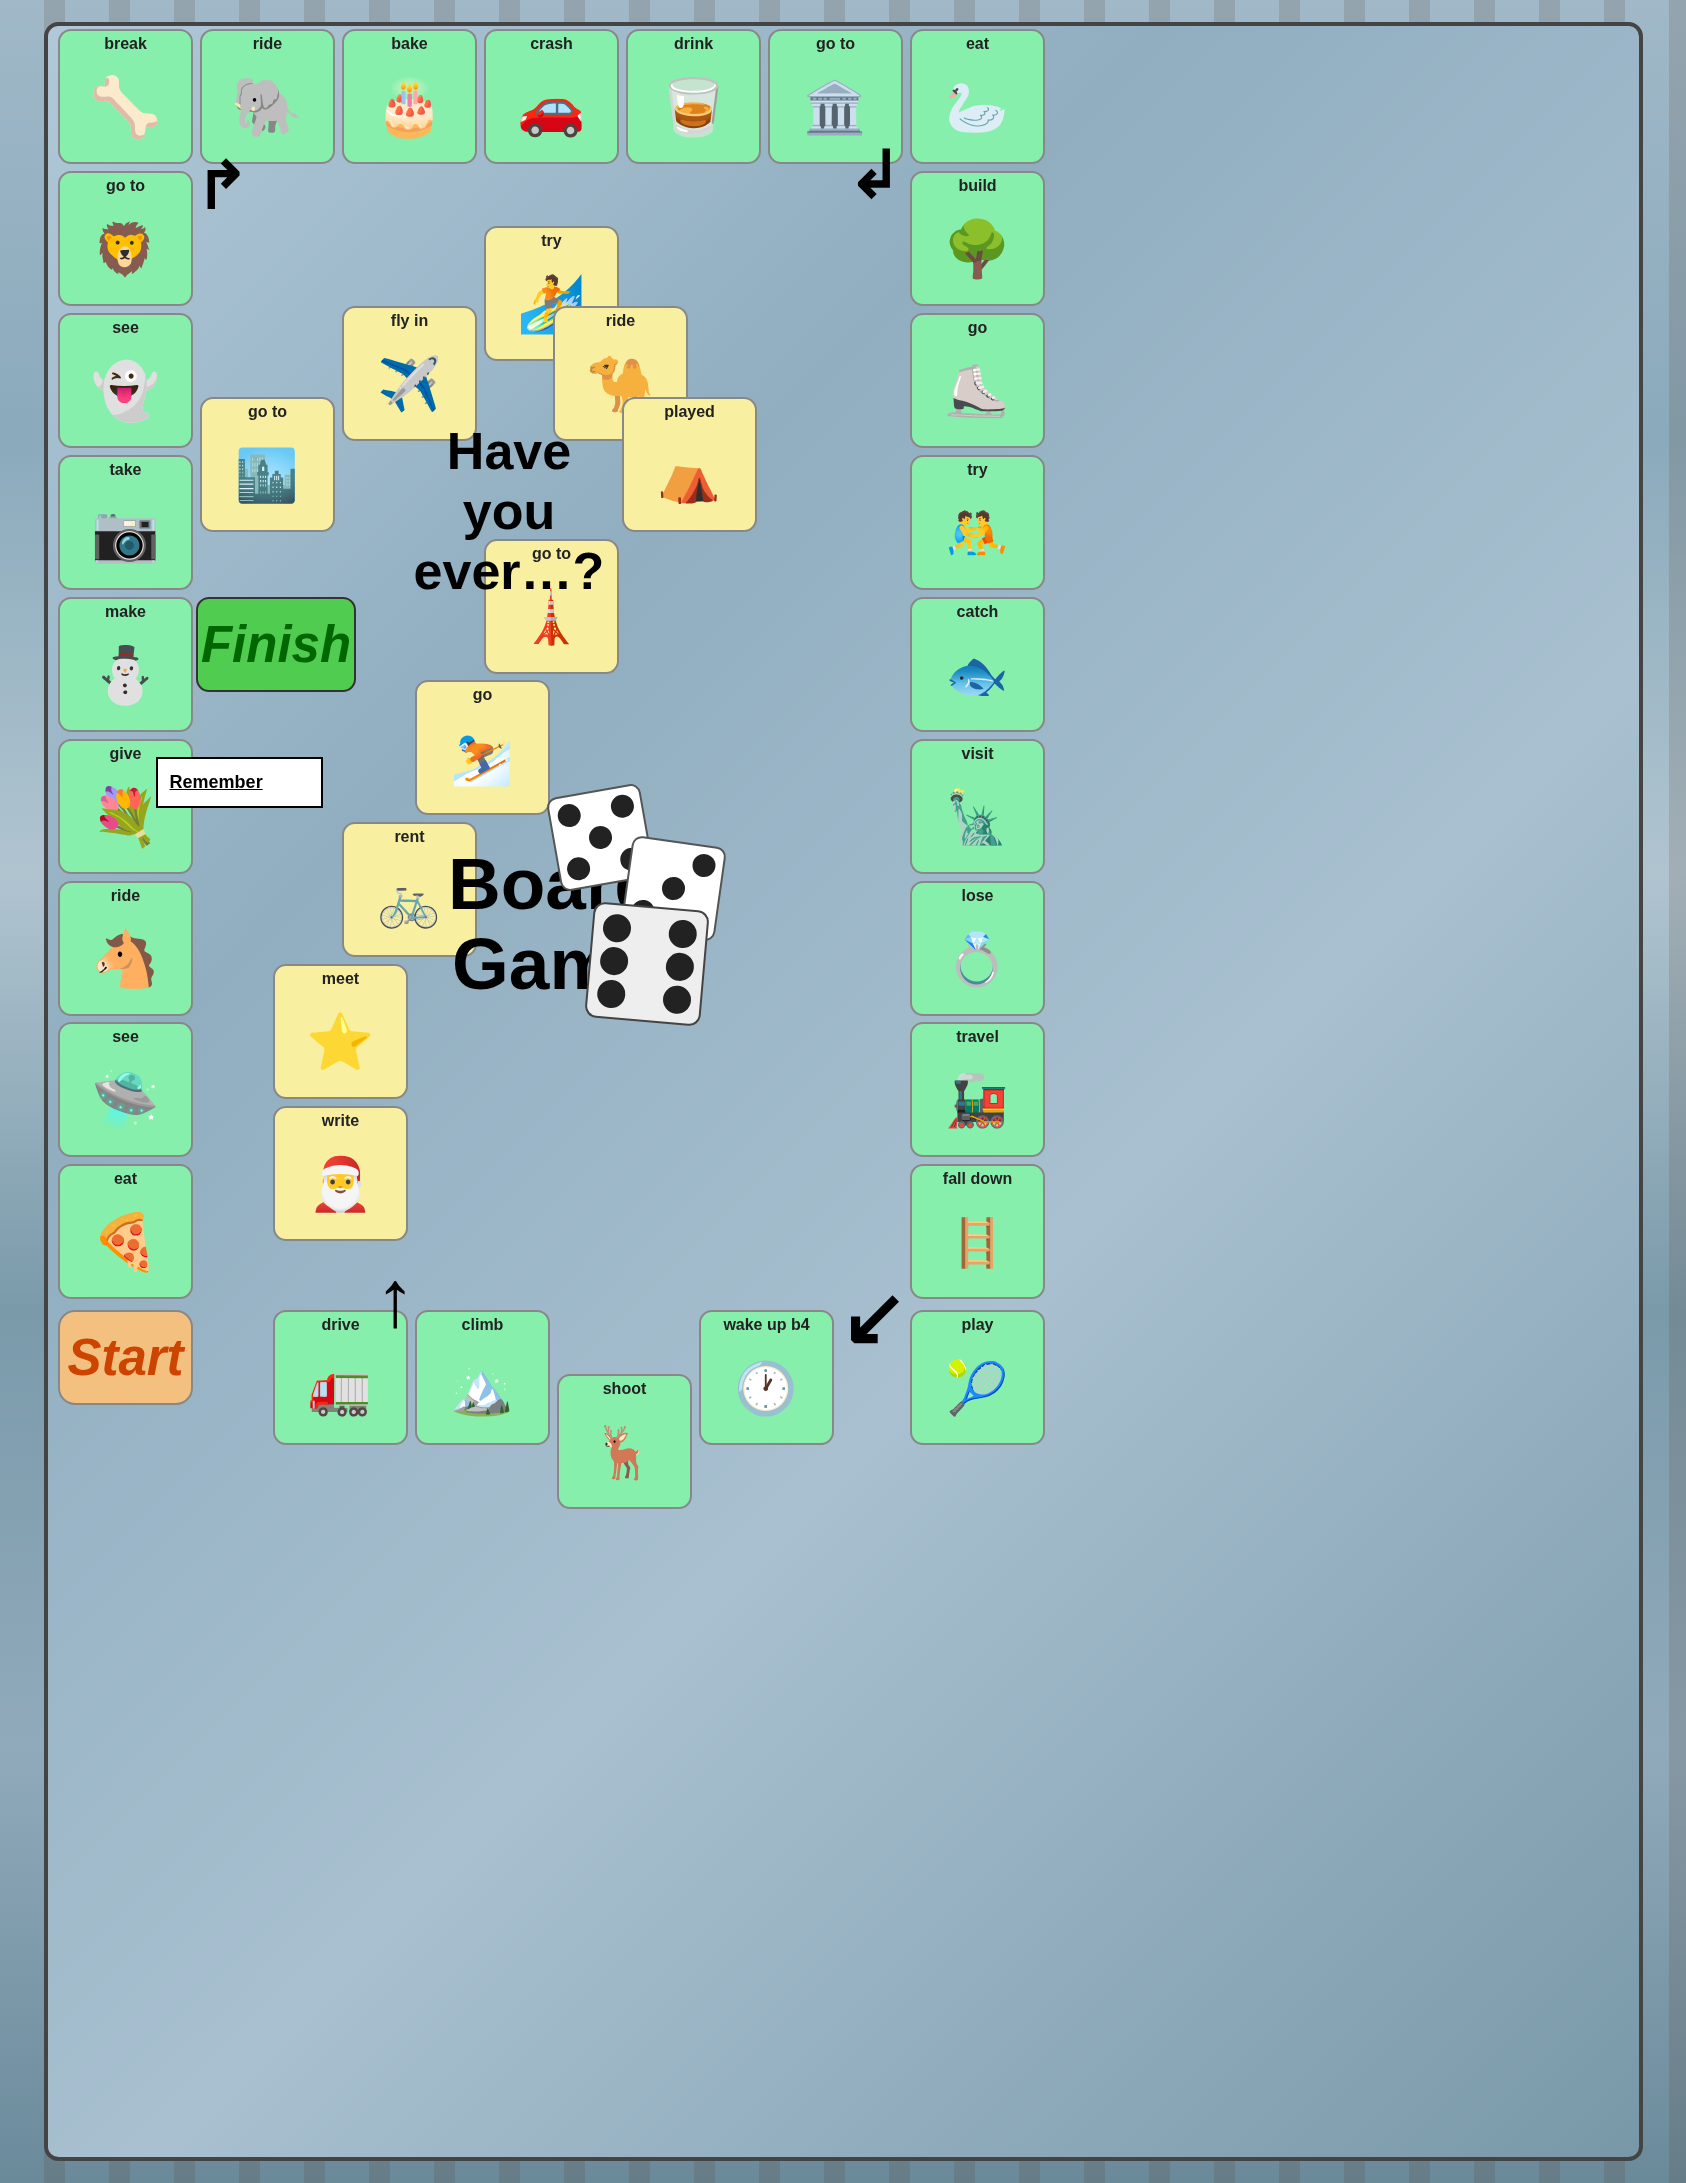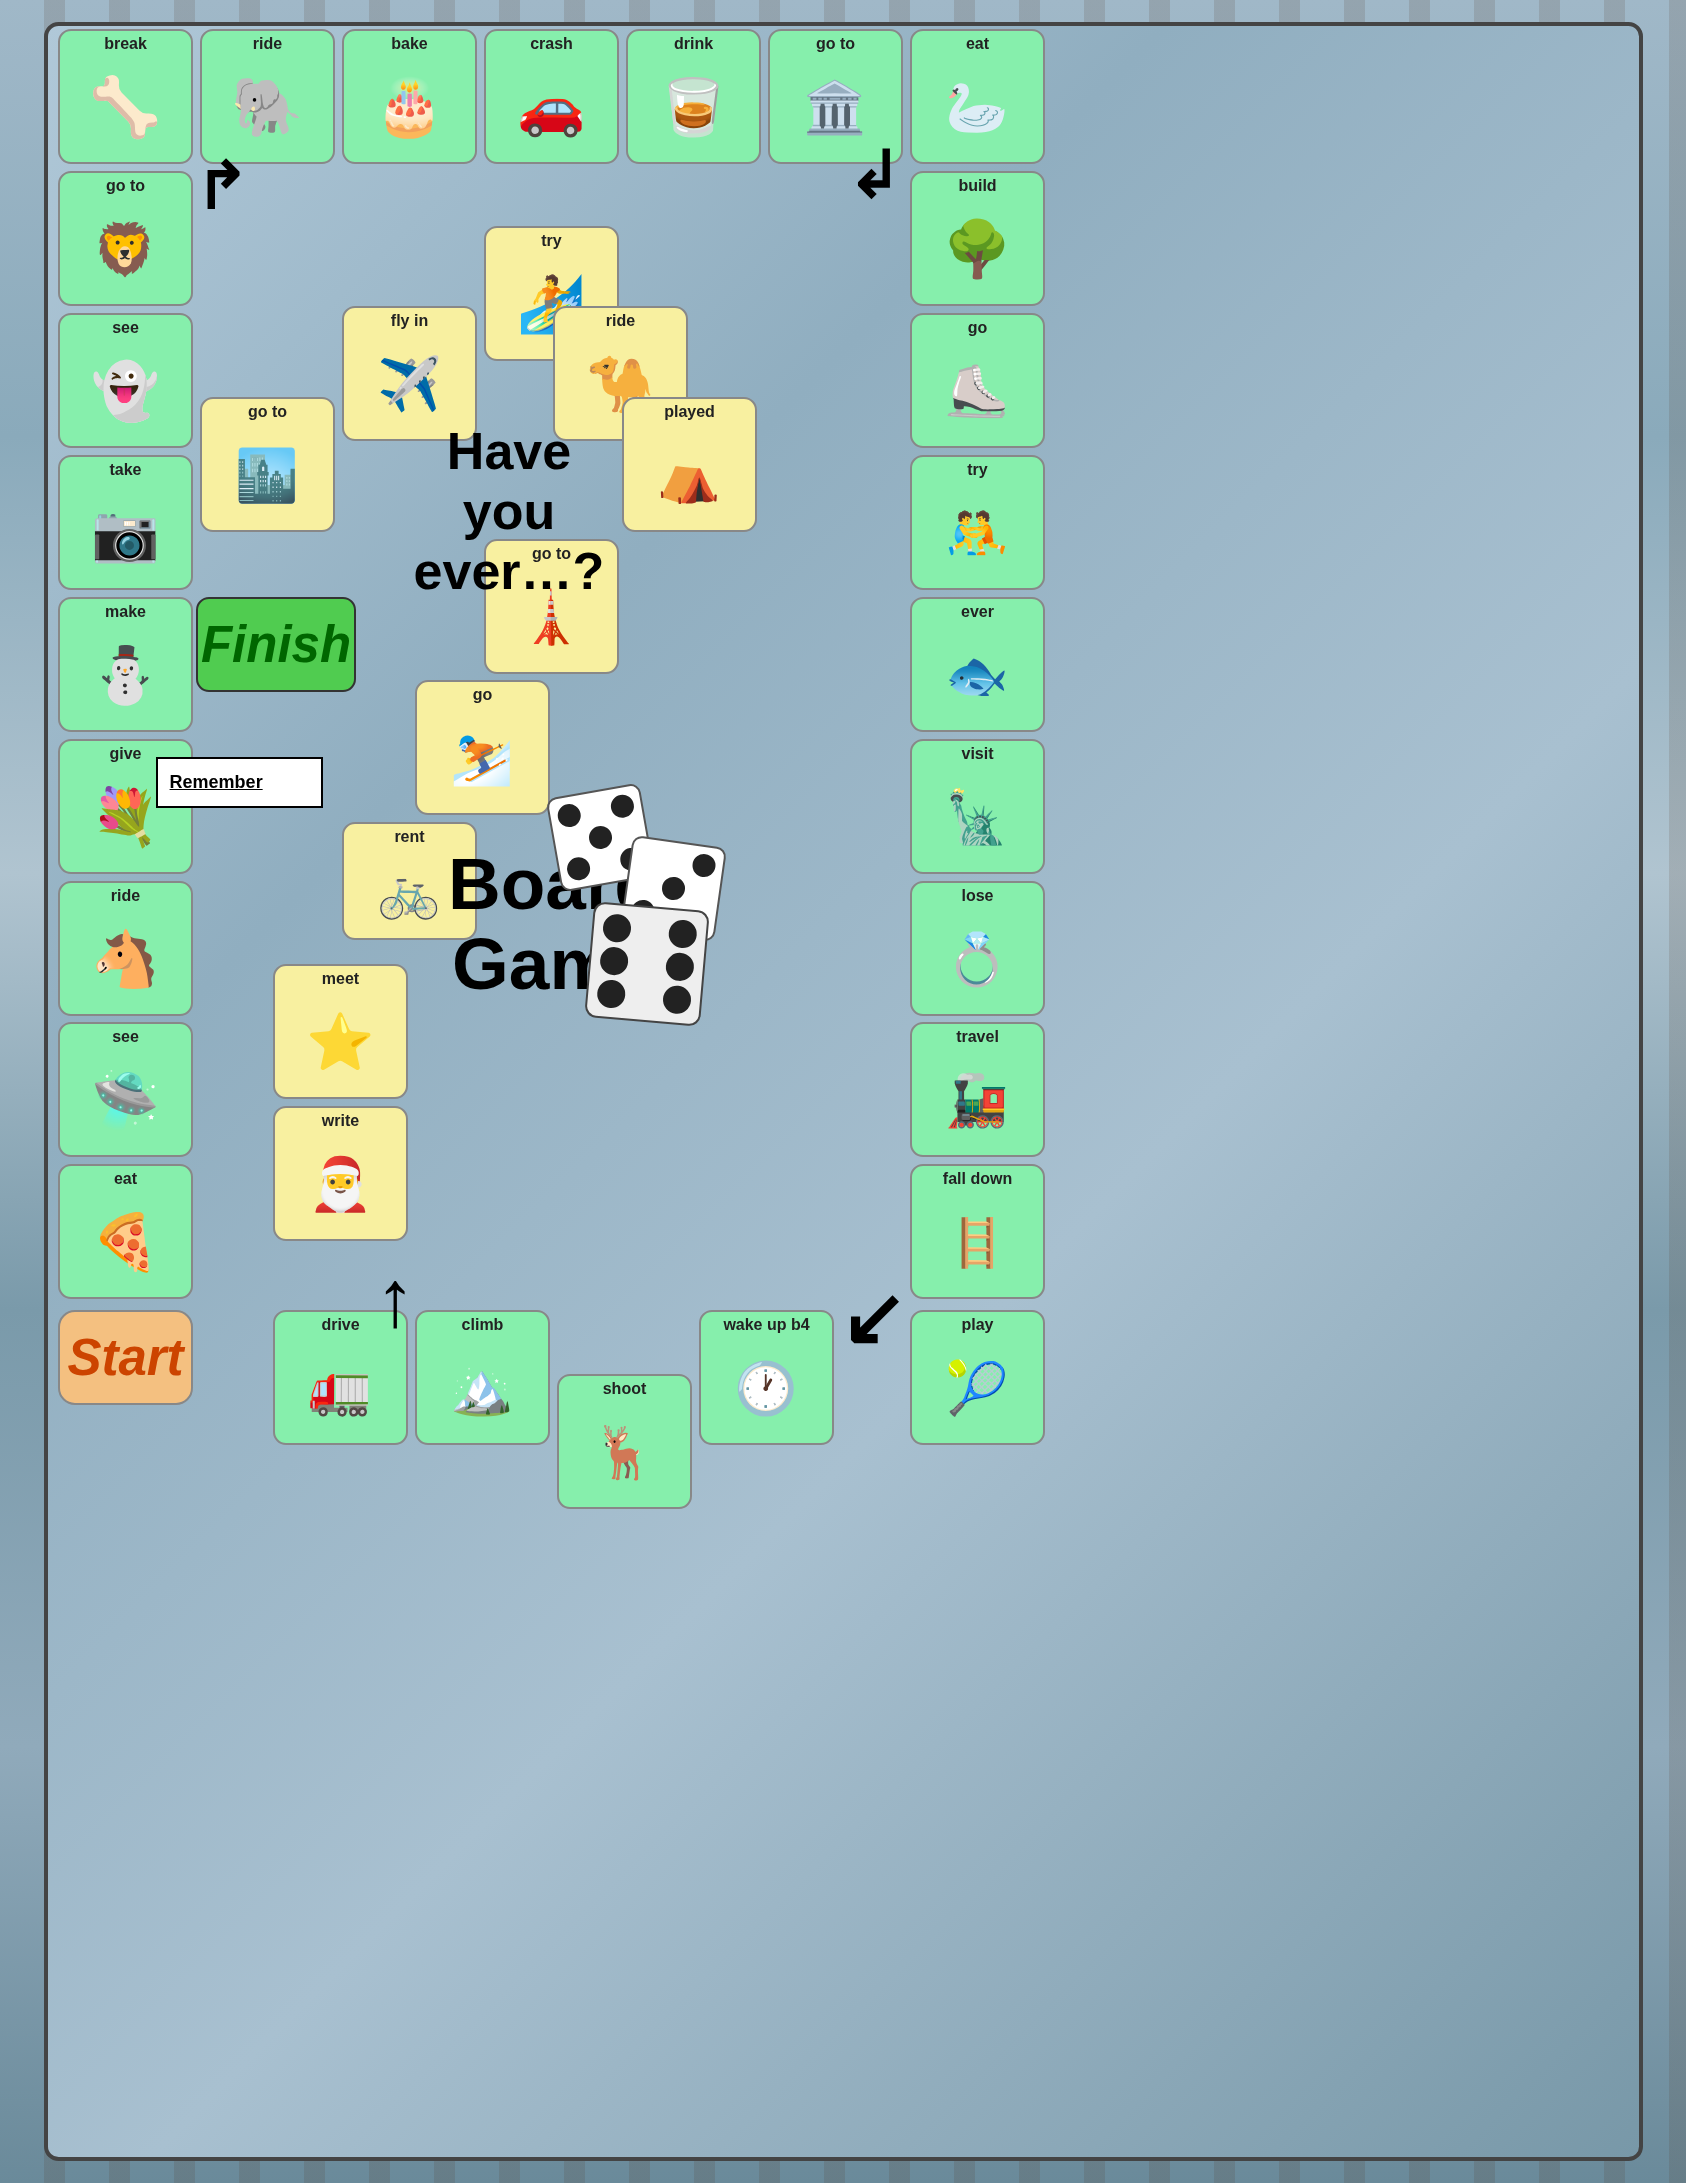--- a/index.html
+++ b/index.html
@@ -221,21 +221,21 @@
   <div class="cell-label">go</div>
   <div class="cell-img" style="font-size:51px;">⛸️</div>
 </div>
 
 <div class="board-cell" style="left:910px;top:455px;width:135px;height:135px;">
   <div class="cell-label">try</div>
   <div class="cell-img" style="font-size:51px;">🤼</div>
 </div>
 
 <div class="board-cell" style="left:910px;top:597px;width:135px;height:135px;">
-  <div class="cell-label">ever</div>
+  <div class="cell-label">catch</div>
   <div class="cell-img" style="font-size:51px;">🐟</div>
 </div>
 
 <div class="board-cell" style="left:910px;top:739px;width:135px;height:135px;">
   <div class="cell-label">visit</div>
   <div class="cell-img" style="font-size:51px;">🗽</div>
 </div>
 
 <div class="board-cell" style="left:910px;top:881px;width:135px;height:135px;">
   <div class="cell-label">lose</div>
@@ -280,21 +280,21 @@
 <div class="board-cell yellow" style="left:484px;top:539px;width:135px;height:135px;">
   <div class="cell-label">go to</div>
   <div class="cell-img" style="font-size:51px;">🗼</div>
 </div>
 
 <div class="board-cell yellow" style="left:415px;top:680px;width:135px;height:135px;">
   <div class="cell-label">go</div>
   <div class="cell-img" style="font-size:51px;">⛷️</div>
 </div>
 
-<div class="board-cell yellow" style="left:342px;top:822px;width:135px;height:118px;">
+<div class="board-cell yellow" style="left:342px;top:822px;width:135px;height:135px;">
   <div class="cell-label">rent</div>
   <div class="cell-img" style="font-size:51px;">🚲</div>
 </div>
 
 <div class="board-cell yellow" style="left:273px;top:964px;width:135px;height:135px;">
   <div class="cell-label">meet</div>
   <div class="cell-img" style="font-size:55px;">⭐</div>
 </div>
 
 <div class="board-cell yellow" style="left:273px;top:1106px;width:135px;height:135px;">

